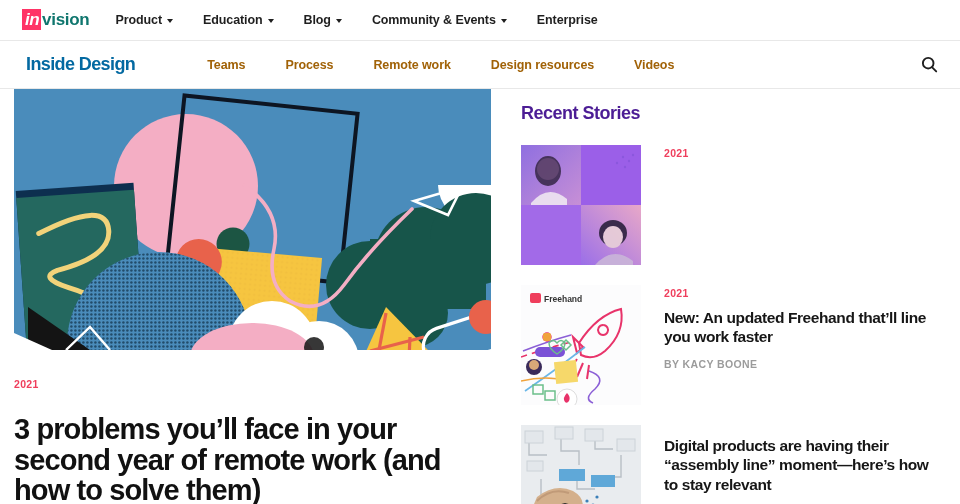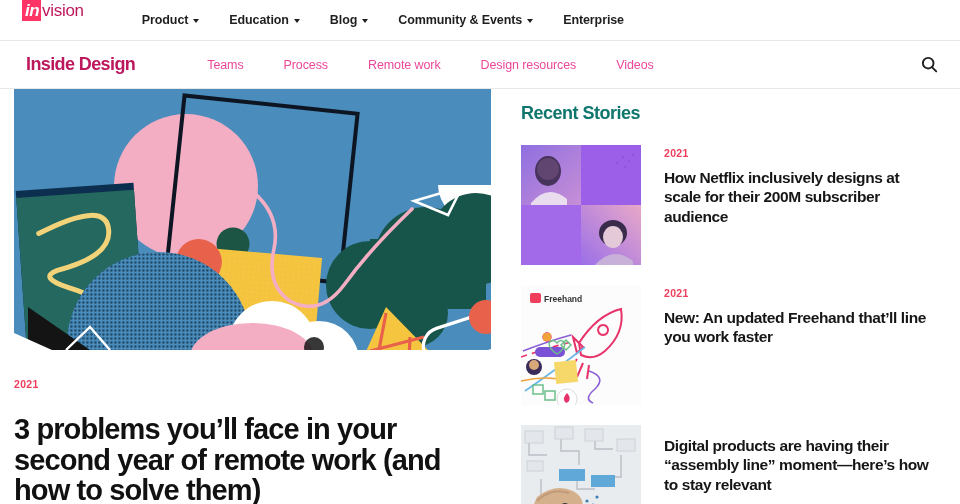--- a/index.html
+++ b/index.html
@@ -8,47 +8,48 @@
     background: #ffffff;
     font-family: "Liberation Sans", sans-serif;
     overflow: hidden;
     -webkit-font-smoothing: antialiased;
   }
 
   
   .topnav {
     height: 41px;
     display: flex;
+    align-items: center;
     padding: 0 20px 0 22px;
     border-bottom: 1px solid #e8e8e8;
     position: relative;
   }
   .logo { display: flex; align-items: baseline; height: 22px; }
   .logo-mark {
     background: #ff3366;
     color: #ffffff;
     font-style: italic;
     font-weight: bold;
     font-size: 17px;
     line-height: 19px;
     padding: 1px 2px 1px 3px;
     letter-spacing: -0.5px;
   }
   .logo-word {
-    color: #be185d;
-    font-weight: normal;
+    color: #0f766e;
+    font-weight: bold;
     font-size: 17px;
     line-height: 19px;
     letter-spacing: -0.3px;
     padding-left: 1px;
   }
   .topnav-links {
     display: flex;
     align-items: center;
-    margin-left: 58px;
+    margin-left: 26px;
     gap: 30px;
   }
   .topnav-link {
     font-size: 12.5px;
     font-weight: bold;
     color: #1f1f1f;
     letter-spacing: -0.1px;
     display: flex;
     align-items: center;
     gap: 5px;
@@ -93,34 +94,34 @@
   .subnav {
     height: 48px;
     display: flex;
     align-items: center;
     padding: 0 20px 0 26px;
     border-bottom: 1px solid #e8e8e8;
   }
   .brand {
     font-size: 18px;
     font-weight: bold;
-    color: #be185d;
+    color: #0369a1;
     letter-spacing: -0.6px;
     cursor: pointer;
   }
   .subnav-links {
     display: flex;
     align-items: center;
     margin-left: 72px;
     gap: 40px;
   }
   .subnav-link {
     font-size: 12.5px;
-    font-weight: normal;
-    color: #ec4899;
+    font-weight: bold;
+    color: #a16207;
     letter-spacing: -0.1px;
     cursor: pointer;
     white-space: nowrap;
   }
   .search-btn {
     margin-left: auto;
     width: 22px; height: 22px;
     display: flex; align-items: center; justify-content: center;
     cursor: pointer;
     background: none; border: none;
@@ -163,21 +164,21 @@
     color: #111111;
     margin-top: 24px;
     cursor: pointer;
   }
 
   
   .sidebar-head {
     font-size: 18px;
     font-weight: bold;
     letter-spacing: -0.5px;
-    color: #0f766e;
+    color: #4c1d95;
     margin-bottom: 21px;
   }
   .story {
     display: flex;
     gap: 23px;
     margin-bottom: 20px;
   }
   .story-thumb {
     width: 120px; height: 120px;
     flex: none;
@@ -395,21 +396,20 @@
             <circle cx="102" cy="12" r="1.2"></circle>
               <circle cx="108" cy="16" r="1.2"></circle>
             <circle cx="96" cy="18" r="1.2"></circle>
               <circle cx="112" cy="10" r="1.2"></circle>
             <circle cx="104" cy="22" r="1.2"></circle>
           </g>
         </svg>
       </div>
       <div class="story-body">
         <div class="story-cat">2021</div>
-        <div class="story-title">How Netflix inclusively designs at scale for their 200M subscriber audience</div>
       </div>
     </div>
 
     <div class="story">
       <div class="story-thumb">
         <svg viewBox="0 0 120 120">
           <rect width="120" height="120" fill="#fcfcfd"></rect>
           <rect x="9" y="8" width="11" height="10" rx="2" fill="#ef3e5c"></rect>
           <text x="23" y="17" font-family="Liberation Sans, sans-serif" font-size="8.5" font-weight="bold" fill="#333">Freehand</text>
           <g fill="none" stroke="#e8336a" stroke-width="2">
@@ -439,20 +439,21 @@
             <path d="M40 60 l5 -5 l5 5 l-5 5 Z"></path>
           </g>
           <path d="M28 58 q4 -5 8 0 q4 -5 8 0 q0 6 -8 11 q-8 -5 -8 -11Z" fill="none" stroke="#6bbf8a" stroke-width="1.4"></path>
           <circle cx="46" cy="114" r="10" fill="#fff" stroke="#ddd"></circle>
           <path d="M46 108 q4 4 2 8 q-2 3 -4 1 q-3 -4 2 -9Z" fill="#e8336a"></path>
         </svg>
       </div>
       <div class="story-body">
         <div class="story-cat">2021</div>
         <div class="story-title">New: An updated Freehand that’ll line you work faster</div>
+        <div class="story-author">BY KACY BOONE</div>
       </div>
     </div>
 
     <div class="story">
       <div class="story-thumb">
         <svg viewBox="0 0 120 120">
           <rect width="120" height="120" fill="#e9ecef"></rect>
           <g stroke="#b8bfc6" stroke-width="1.4" fill="none">
             <path d="M8 14 L8 30 L26 30"></path>
             <path d="M40 10 L40 26 L58 26 L58 40"></path>

